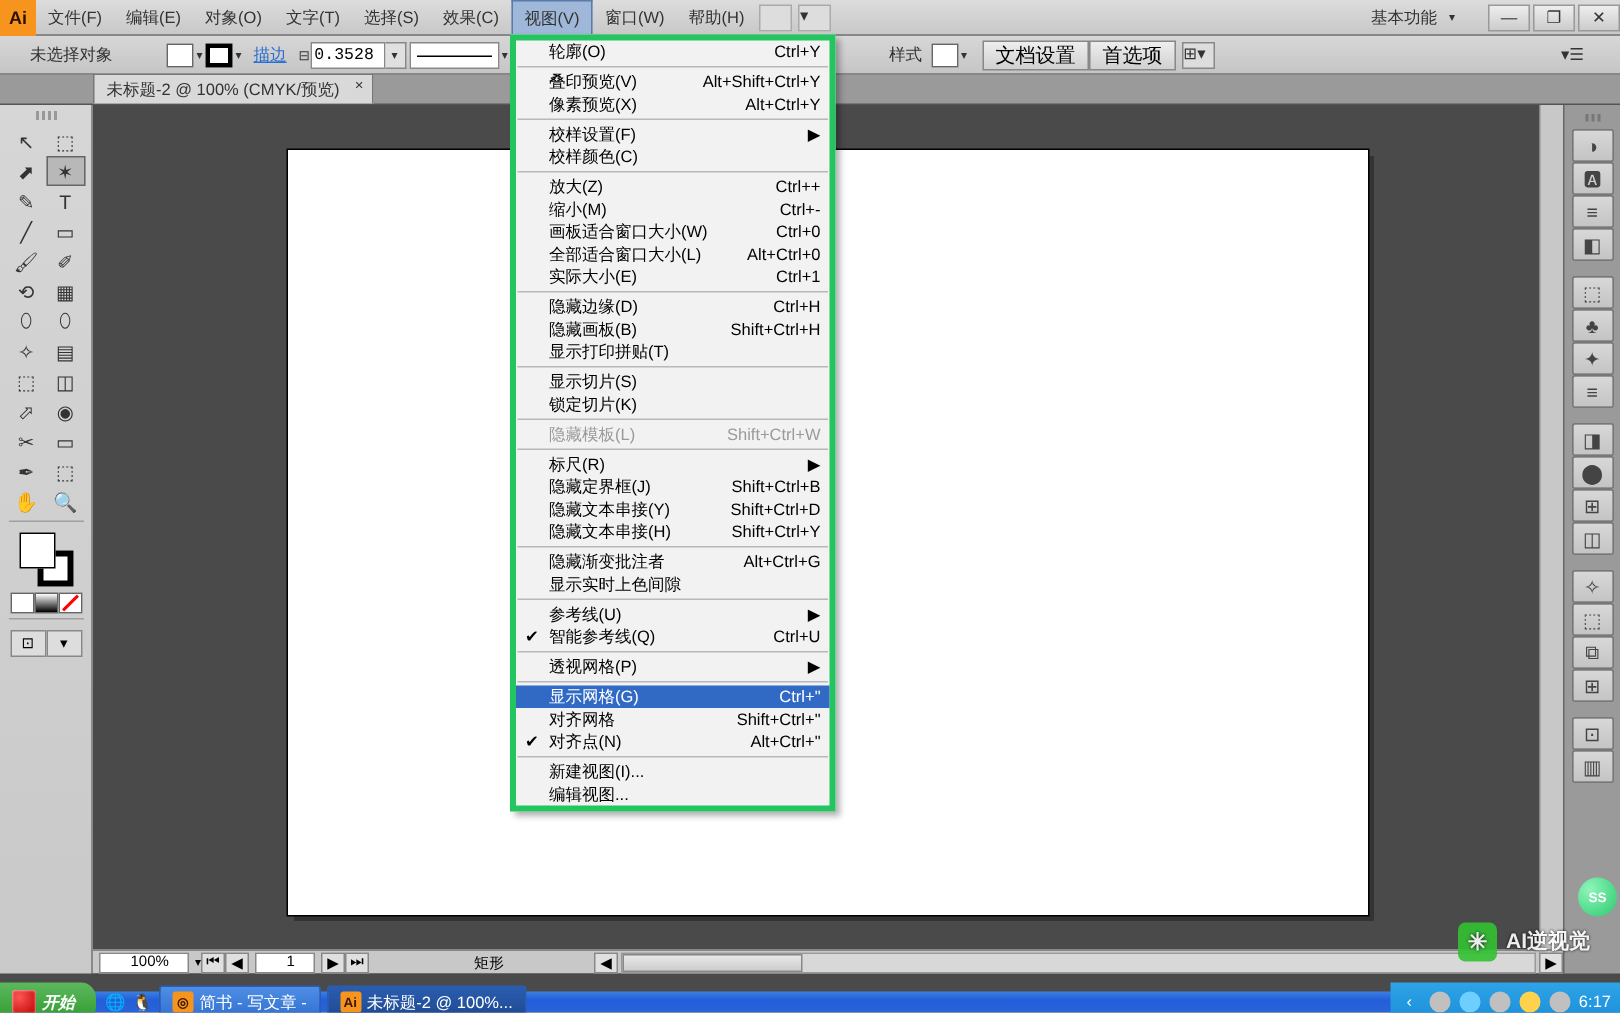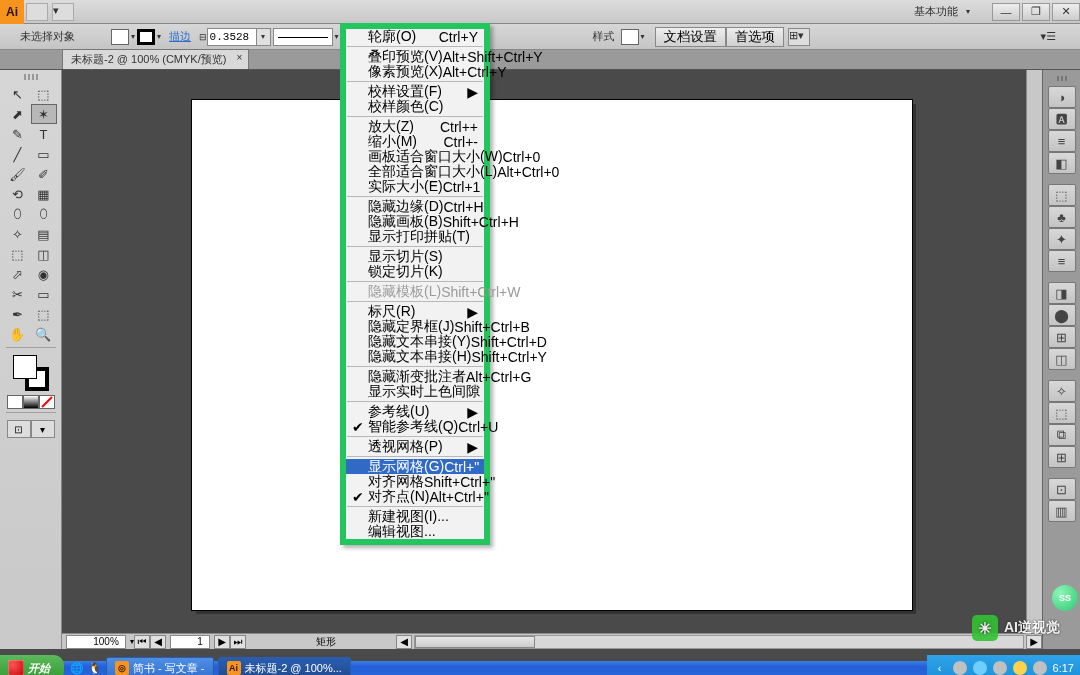--- a/index.html
+++ b/index.html
@@ -56,34 +56,34 @@
 .mini-swatches .c{background:#fff; position:relative;}
 .mini-swatches .c::after{content:""; position:absolute; inset:0; border-top:2px solid red; transform:rotate(-45deg) translateY(5px);}
 .mode-btns { display:flex; margin-top:4px; }
 .mode-btns div { width:24px; height:18px; border:1px solid #888; background:#ddd; display:flex; align-items:center; justify-content:center; font-size:10px;}
 
 
 .canvas-area { flex: 1; background: #4a4a4a; position: relative; overflow: hidden; }
 .artboard { position: absolute; left: 130px; top: 30px; width: 720px; height: 510px; background: #fff; box-shadow: 0 0 0 1px #000, 4px 4px 0 rgba(0,0,0,0.3); }
 .canvas-scroll-h { position:absolute; left:0; right:0; bottom:0; height:16px; background:#c8c8c8; border-top:1px solid #888; display:flex; align-items:center; font-size:10px; }
 .canvas-scroll-v { position:absolute; right:0; top:0; bottom:16px; width:16px; background:#c8c8c8; border-left:1px solid #888;}
-.zoom-box { width:60px; height:14px; border:1px solid #888; background:#fff; margin:0 4px; text-align:center;padding-left:20px;}
+.zoom-box { width:60px; height:14px; border:1px solid #888; background:#fff; margin:0 4px; text-align:left;padding-left:20px;}
 .nav-btn { width:16px; height:14px; border:1px solid #888; background:#e0e0e0; display:flex; align-items:center; justify-content:center;}
 .scroll-track { flex:1; height:14px; background:#d8d8d8; border:1px solid #999; margin:0 2px; position:relative;}
 .scroll-thumb { position:absolute; left:0; width:120px; height:100%; background:linear-gradient(#e8e8e8,#ccc); border:1px solid #888;}
 
 
 .right-strip { width: 38px; background: #9a9a9a; display: flex; flex-direction: column; align-items: center; padding-top: 6px; gap: 4px; border-left:1px solid #666;}
 .right-strip .grip { width:20px; height:6px; display:flex; gap:2px; justify-content:center;}
 .right-strip .grip span{ width:2px; height:5px; background:#777;}
 .panel-icon { width: 28px; height: 22px; border: 1px solid #777; background: linear-gradient(#d8d8d8,#c4c4c4); border-radius:2px; display:flex; align-items:center; justify-content:center; font-size:13px; color:#444;}
 .panel-gap { height: 10px; }
 
 
-.dropdown { position: absolute; left: 340px; top: 23px; width: 150px; background: #f2f2f2; border: 6px solid #22c55e; box-shadow: 3px 3px 4px rgba(0,0,0,0.3); font-size: 14px; z-index: 100; }
+.dropdown { position: absolute; left: 340px; top: 23px; width: 217px; background: #f2f2f2; border: 4px solid #22c55e; box-shadow: 3px 3px 4px rgba(0,0,0,0.3); font-size: 11px; z-index: 100; }
 .dd-item { display: flex; align-items: center; height: 15px; padding: 0 6px 0 22px; color: #000; position: relative; white-space: nowrap; }
 .dd-item .sc { margin-left: auto; color: #000; }
 .dd-item.disabled { color: #9a9a9a; }
 .dd-item.disabled .sc { color: #9a9a9a; }
 .dd-item.hl { background: #316ac5; color: #fff; }
 .dd-item.hl .sc { color: #fff; }
 .dd-item .chk { position: absolute; left: 6px; }
 .dd-item .arr { margin-left: auto; }
 .dd-sep { height: 1px; background: #b8b8b8; margin: 2px 1px; }
 
@@ -106,20 +106,31 @@
 .watermark .wc { width:26px; height:26px; background:#32c132; border-radius:5px; display:flex; align-items:center; justify-content:center; font-size:16px;}
 
 .green-circle { position:absolute; right:2px; bottom:64px; width:26px; height:26px; background:radial-gradient(circle at 30% 30%, #8ef5b9,#2cc96f); border-radius:50%; display:flex; align-items:center; justify-content:center; color:#fff; font-size:9px; font-weight:bold;}
 
 </style>
 </head>
 <body>
 
 <div class="menubar">
   <div class="app-icon">Ai</div>
+  <div id="menu-items" style="display: flex; height: 100%;">
+      <div class="menu-item">文件(F)</div>
+      <div class="menu-item">编辑(E)</div>
+      <div class="menu-item">对象(O)</div>
+      <div class="menu-item">文字(T)</div>
+      <div class="menu-item">选择(S)</div>
+      <div class="menu-item">效果(C)</div>
+      <div class="menu-item open">视图(V)</div>
+      <div class="menu-item">窗口(W)</div>
+      <div class="menu-item">帮助(H)</div>
+    </div>
   <div class="menu-toolbtn"></div>
   <div class="menu-toolbtn">▾</div>
   <div class="menu-spacer"></div>
   <div class="workspace-label">基本功能</div>
   <span style="font-size:8px; margin-right:20px;">▾</span>
   <div class="win-btns">
     <div class="win-btn">—</div>
     <div class="win-btn">❐</div>
     <div class="win-btn">✕</div>
   </div>

